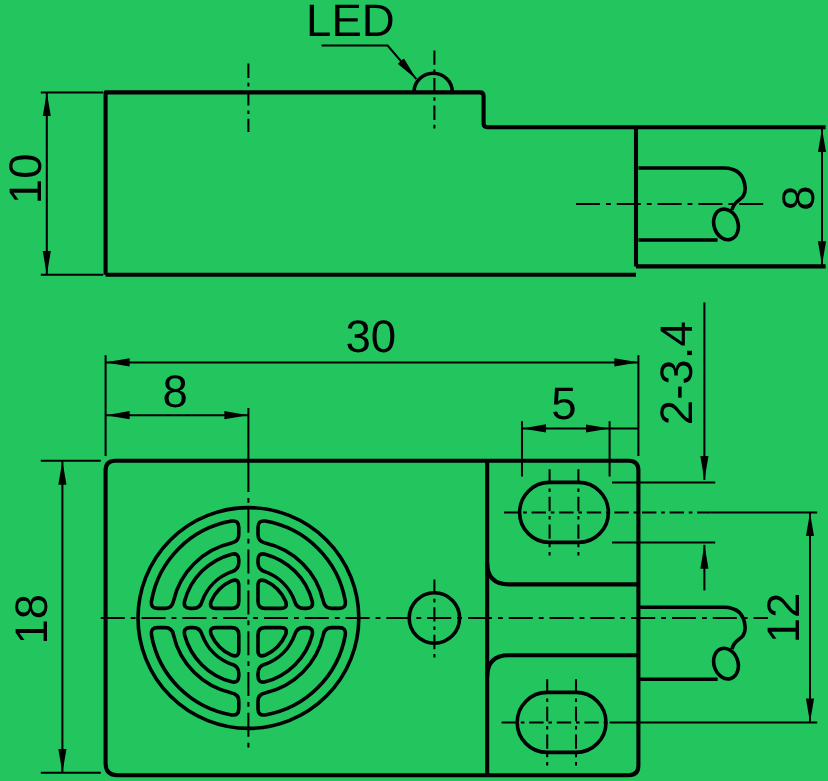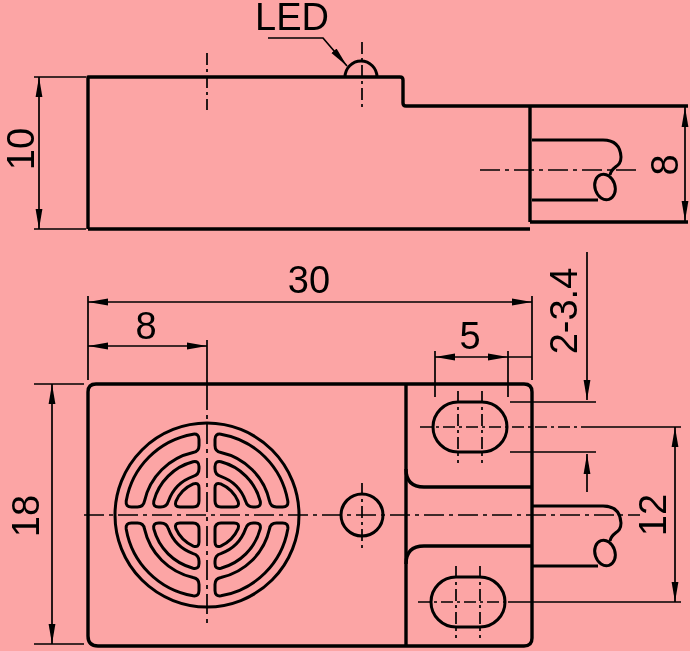--- a/index.html
+++ b/index.html
@@ -1,16 +1,16 @@
 <!DOCTYPE html>
 <html><head>
 <meta charset="utf-8">
 <style>
   html,body{margin:0;padding:0;background:#ffffff;}
-  .canvas{width:690px;height:651px;background:#fca5a5;position:relative;overflow:hidden;
+  .canvas{width:690px;height:651px;background:#22c55e;position:relative;overflow:hidden;
           font-family:"Liberation Sans", sans-serif;}
   svg{display:block;}
   .thick{fill:none;stroke:#000;stroke-width:3.4;stroke-linecap:butt;stroke-linejoin:round;}
   .med{fill:none;stroke:#000;stroke-width:3;stroke-linejoin:round;}
   .thin{fill:none;stroke:#000;stroke-width:1.7;}
   .cl{fill:none;stroke:#000;stroke-width:1.7;stroke-dasharray:20 5 4 5;}
   .cls{fill:none;stroke:#000;stroke-width:1.7;stroke-dasharray:12 4 3 4;}
   .dimtxt{font-family:"Liberation Sans", sans-serif;font-size:38px;fill:#000;}
 </style>
 </head>

